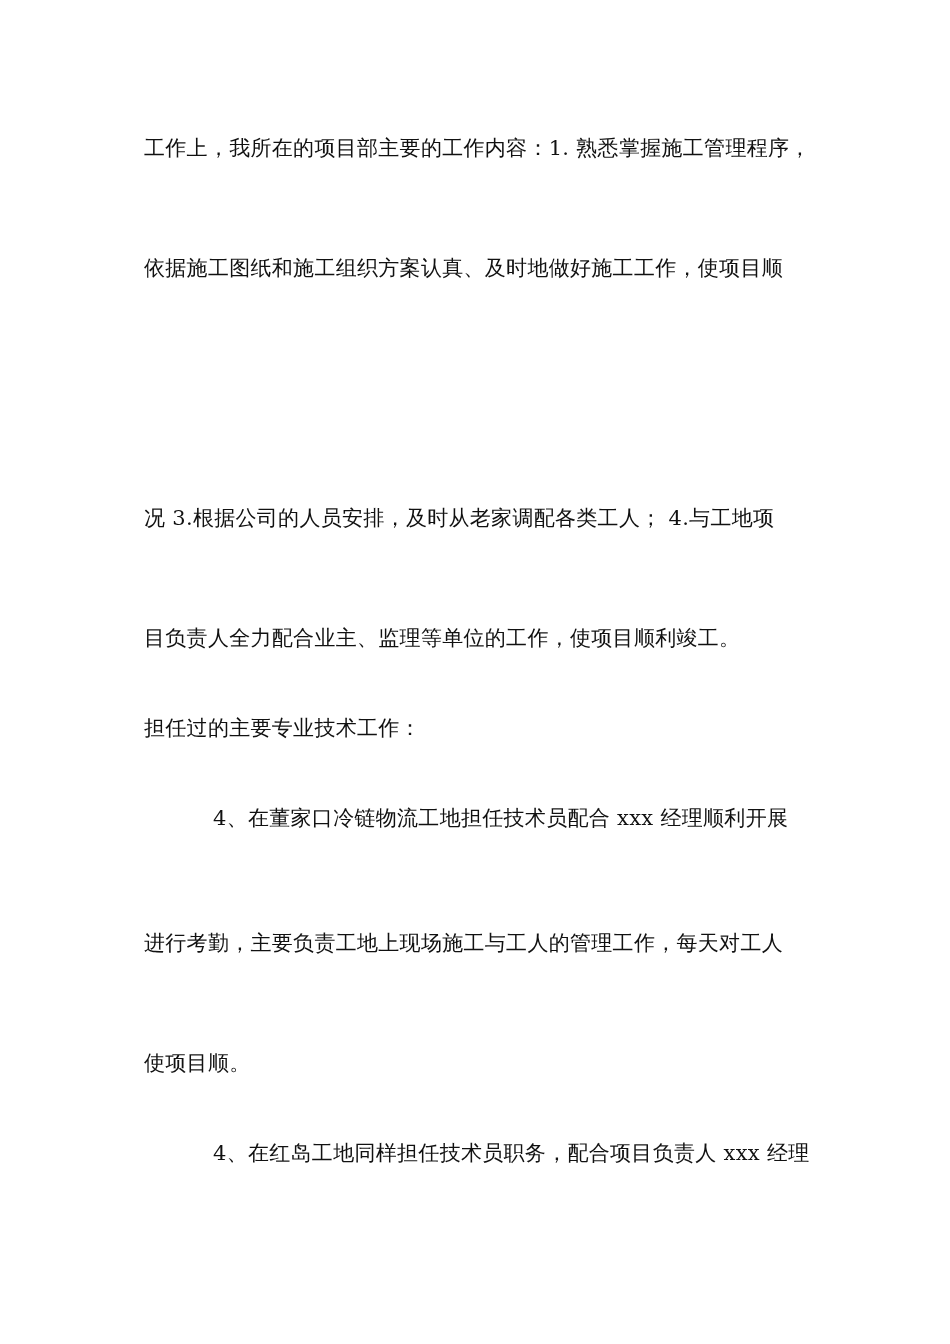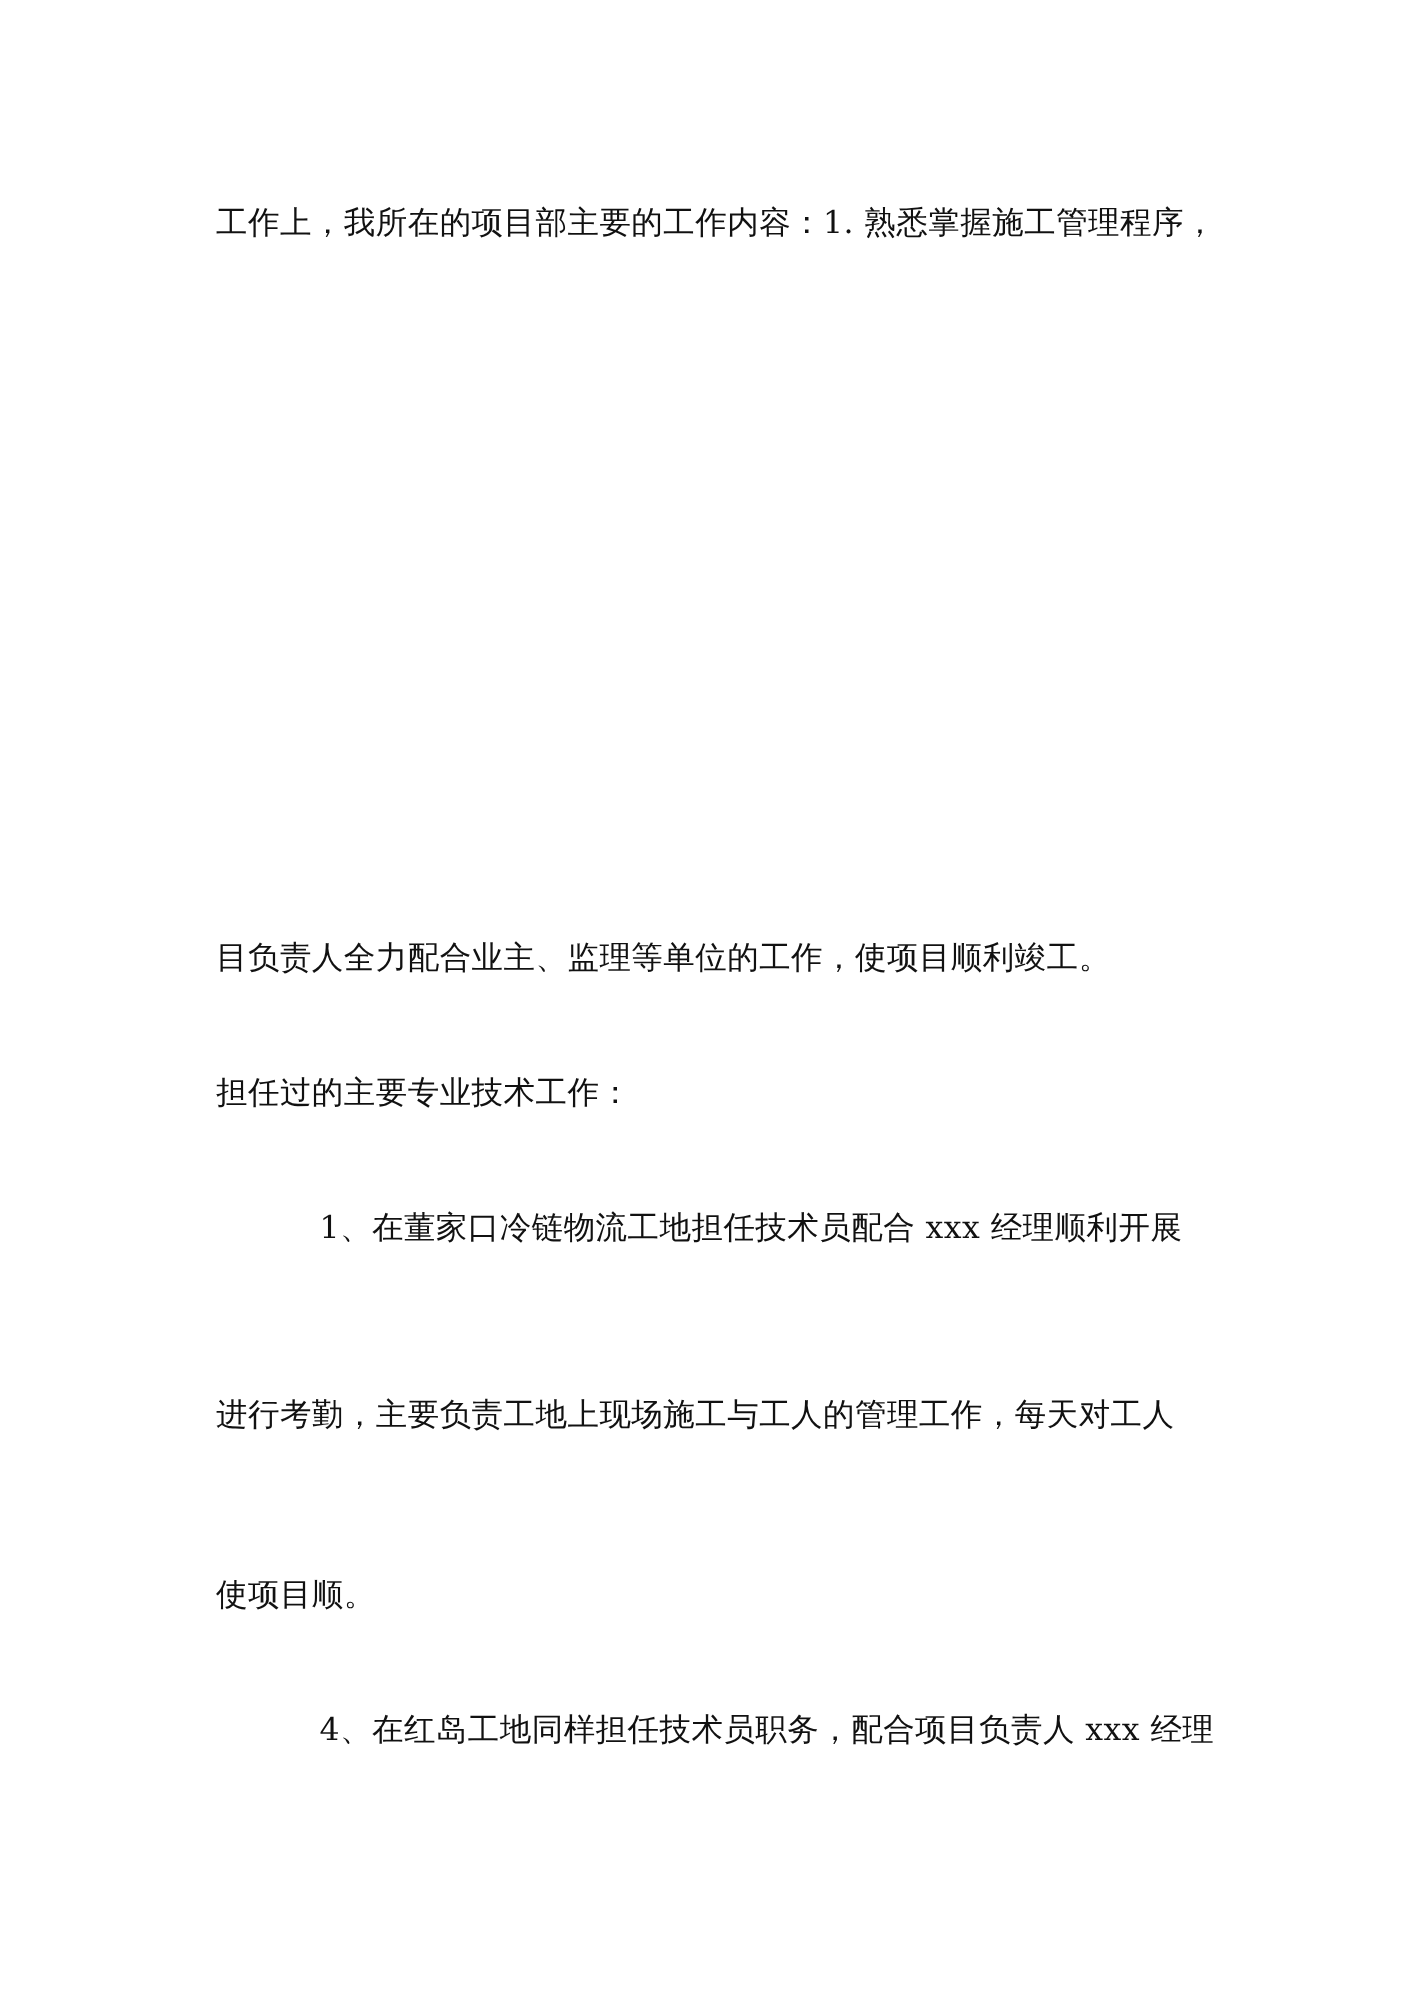--- a/index.html
+++ b/index.html
@@ -33,19 +33,21 @@
     }
     .indent {
       left: 213px;
     }
   </style>
 </head>
 <body>
 
 <div class="page">
   <div class="line" style="top:133px">工作上，我所在的项目部主要的工作内容：1. 熟悉掌握施工管理程序，</div>
+  <div class="line" style="top:253px">依据施工图纸和施工组织方案认真、及时地做好施工工作，使项目顺</div>
+  <div class="line" style="top:503px">况 3.根据公司的人员安排，及时从老家调配各类工人；  4.与工地项</div>
   <div class="line" style="top:623px">目负责人全力配合业主、监理等单位的工作，使项目顺利竣工。</div>
   <div class="line" style="top:713px">担任过的主要专业技术工作：</div>
-  <div class="line indent" style="top:803px">1、在董家口冷链物流工地担任技术员配合 xxx 经理顺利开展</div>
+  <div class="line indent" style="top:803px">4、在董家口冷链物流工地担任技术员配合 xxx 经理顺利开展</div>
   <div class="line" style="top:928px">进行考勤，主要负责工地上现场施工与工人的管理工作，每天对工人</div>
   <div class="line" style="top:1048px">使项目顺。</div>
   <div class="line indent" style="top:1138px">4、在红岛工地同样担任技术员职务，配合项目负责人 xxx 经理</div>
 </div>
 
 </body></html>

